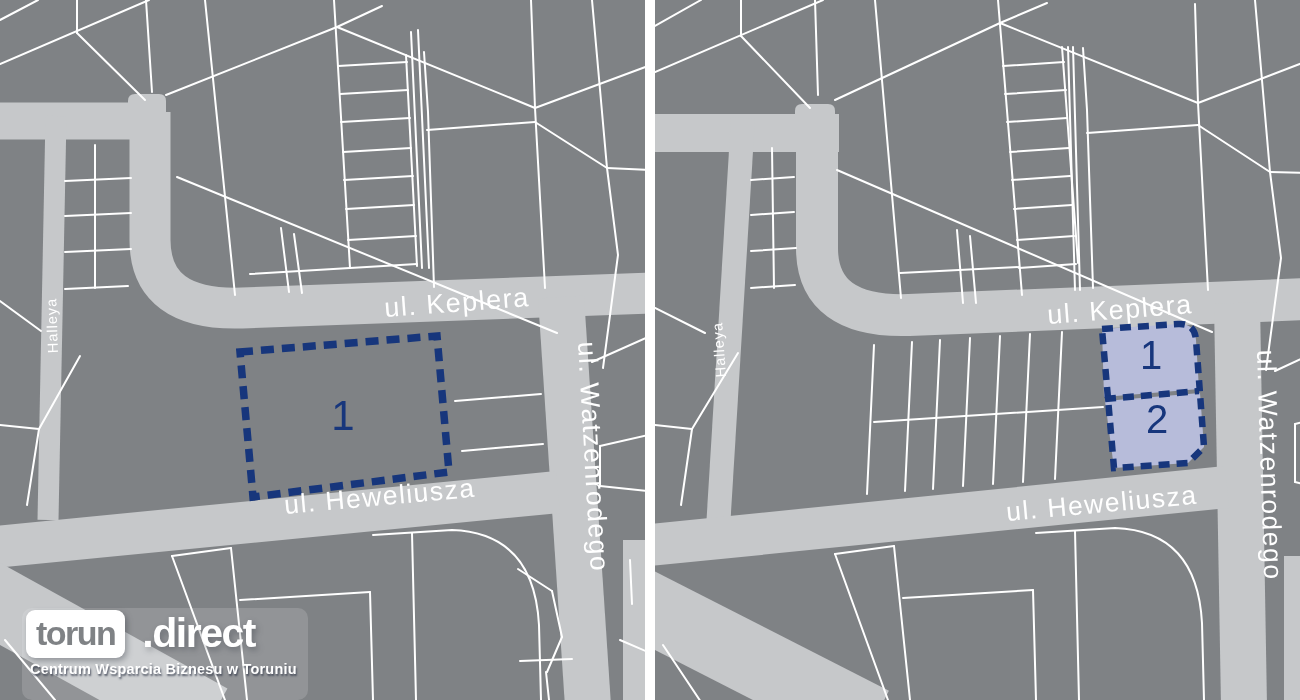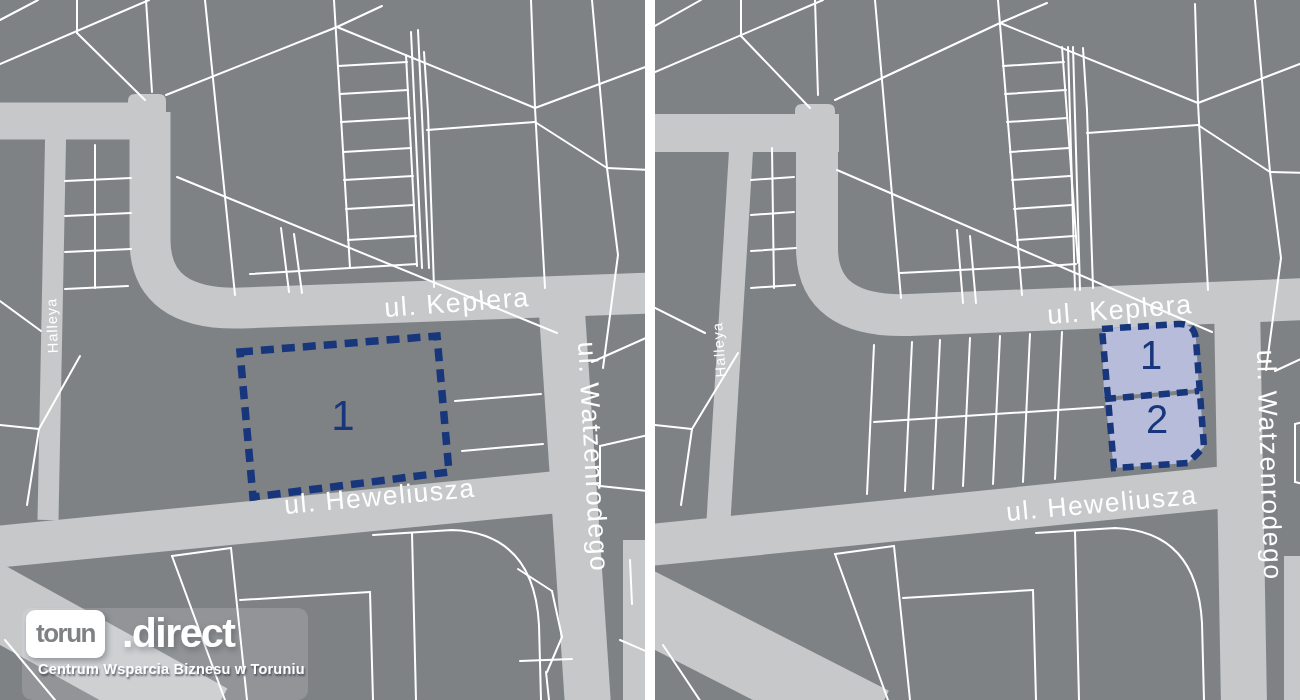--- a/index.html
+++ b/index.html
@@ -24,24 +24,24 @@
   .dash-big{stroke-width:7.5;stroke-dasharray:13 8;}
   .dash-small{stroke-width:6.5;stroke-dasharray:11 7;}
   .plotnum{fill:var(--plot_number);font-family:"Liberation Sans",sans-serif;font-weight:400;}
   
   .logo{position:absolute;left:26px;top:610px;z-index:5;}
   .logo-backdrop{position:absolute;left:-4px;top:-2px;width:286px;height:92px;
                  background:rgba(255,255,255,0.15);border-radius:10px;}
   .logo-row{position:relative;display:flex;align-items:flex-end;
             filter:drop-shadow(2px 3px 3px rgba(30,34,45,0.35));}
   .logo-box{background:#ffffff;border-radius:9px;padding:1px 10px 3px 10px;}
-  .logo-box span{font-size:26px;font-weight:bold;letter-spacing:-1.5px;color:var(--map_bg);line-height:44px;}
+  .logo-box span{font-size:34px;font-weight:bold;letter-spacing:-1.5px;color:var(--map_bg);line-height:44px;}
   .logo-rest{font-size:41px;font-weight:bold;letter-spacing:-1.5px;color:var(--logo_text);
              line-height:44px;padding-bottom:3px;margin-left:17px;}
-  .logo-tagline{position:relative;margin-top:3px;margin-left:12px;font-size:14.5px;font-weight:bold;
+  .logo-tagline{position:relative;margin-top:3px;margin-left:4px;font-size:14.5px;font-weight:bold;
                 color:var(--logo_text);letter-spacing:0.2px;
                 text-shadow:1px 2px 2px rgba(45,52,70,0.75);}
 </style>
 </head>
 <body>
 
 <div class="stage">
 
   <div class="map-panel left">
     <svg id="svg-left" viewBox="0 0 645 700" width="645" height="700">

